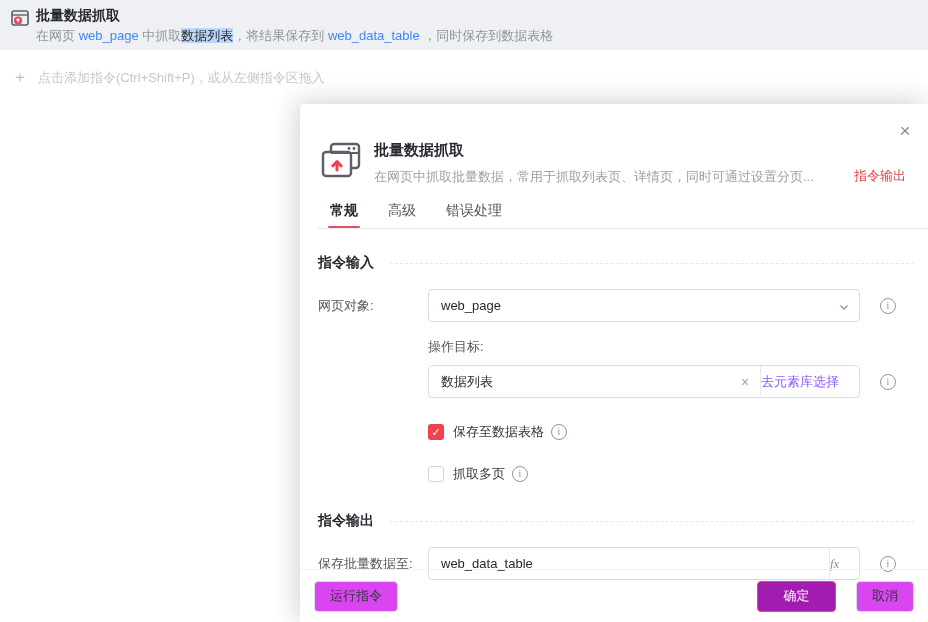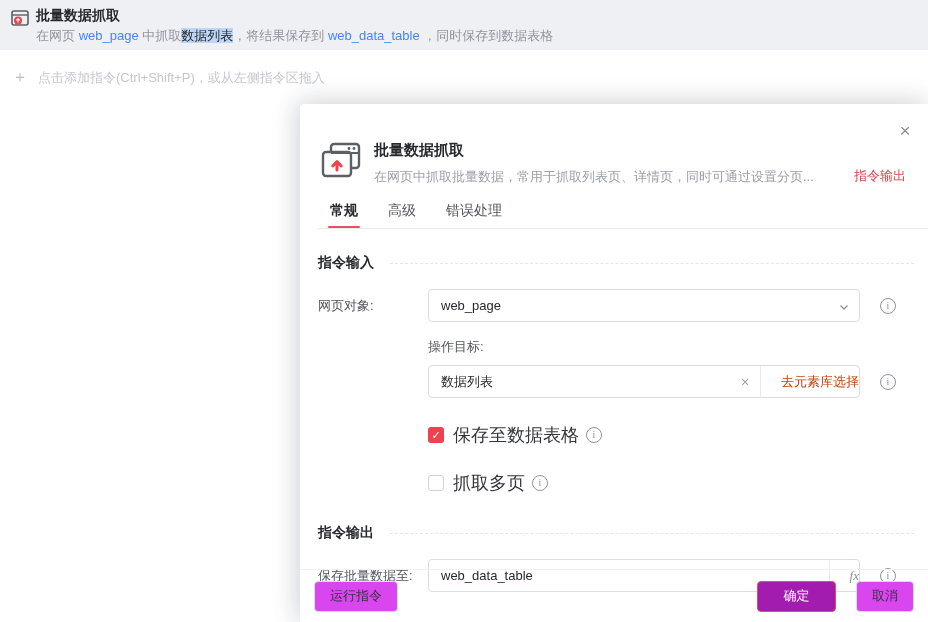--- a/index.html
+++ b/index.html
@@ -64,33 +64,33 @@
     text-align: center; flex: 0 0 16px; cursor: pointer;
     font-family: "Liberation Serif", serif; }
   .info.sm { margin-left: 7px; }
 
   .indent { margin-left: 110px; }
   .sub-label { font-size: 13px; color: #51555c; margin-top: 16px; }
   .target-row { display: flex; align-items: center; margin-top: 9px; }
   .clear-x { width: 30px; text-align: center; color: #9aa0aa; font-size: 14px;
     flex: 0 0 30px; cursor: pointer; }
   .vdiv { width: 1px; height: 32px; background: #e7e9ee; flex: 0 0 1px; }
-  .picker-btn { flex: 0 0 98px; text-align: right; font-size: 13px; color: #c2410c;
+  .picker-btn { flex: 0 0 98px; text-align: left; font-size: 13px; color: #8b5cf6;
     cursor: pointer; }
-  .fx-seg { flex: 0 0 30px; text-align: right; font-size: 13px; color: #8b9099;
+  .fx-seg { flex: 0 0 30px; text-align: left; font-size: 13px; color: #8b9099;
     font-style: italic; border-left: 1px solid #e7e9ee; height: 32px; line-height: 32px;
     cursor: pointer; font-family: "Liberation Serif", serif; }
 
   .check-row { display: flex; align-items: center; margin-top: 25px; margin-left: 110px; }
   .cbox { width: 16px; height: 16px; border-radius: 3px; flex: 0 0 16px;
     cursor: pointer; }
   .cbox.checked { background: #f0414e; color: #fff; font-size: 11px; line-height: 16px;
     text-align: center; font-weight: bold; }
   .cbox.unchecked { background: #fff; border: 1px solid #cfd3da; }
-  .check-label { font-size: 18px; color: #33363c; margin-left: 9px; font-family: Liberation Serif, serif; }
+  .check-label { font-size: 13px; color: #33363c; margin-left: 9px; font-family: Liberation Serif, serif; }
 
   
   .footer { position: absolute; left: 0; right: 0; bottom: 0; height: 53px;
     border-top: 1px solid #f0f1f4; display: flex; align-items: center; padding: 0 14px; }
   .btn { height: 31px; border: 1px solid #d9dce2; border-radius: 4px; background: #d946ef;
     font-size: 13px; color: #33363c; padding: 0 15px; cursor: pointer;
     font-family: inherit; }
   .btn-primary { background: #a21caf; border-color: #f34b4f; color: #fff;
     width: 79px; padding: 0; }
   .spacer { flex: 1; }

